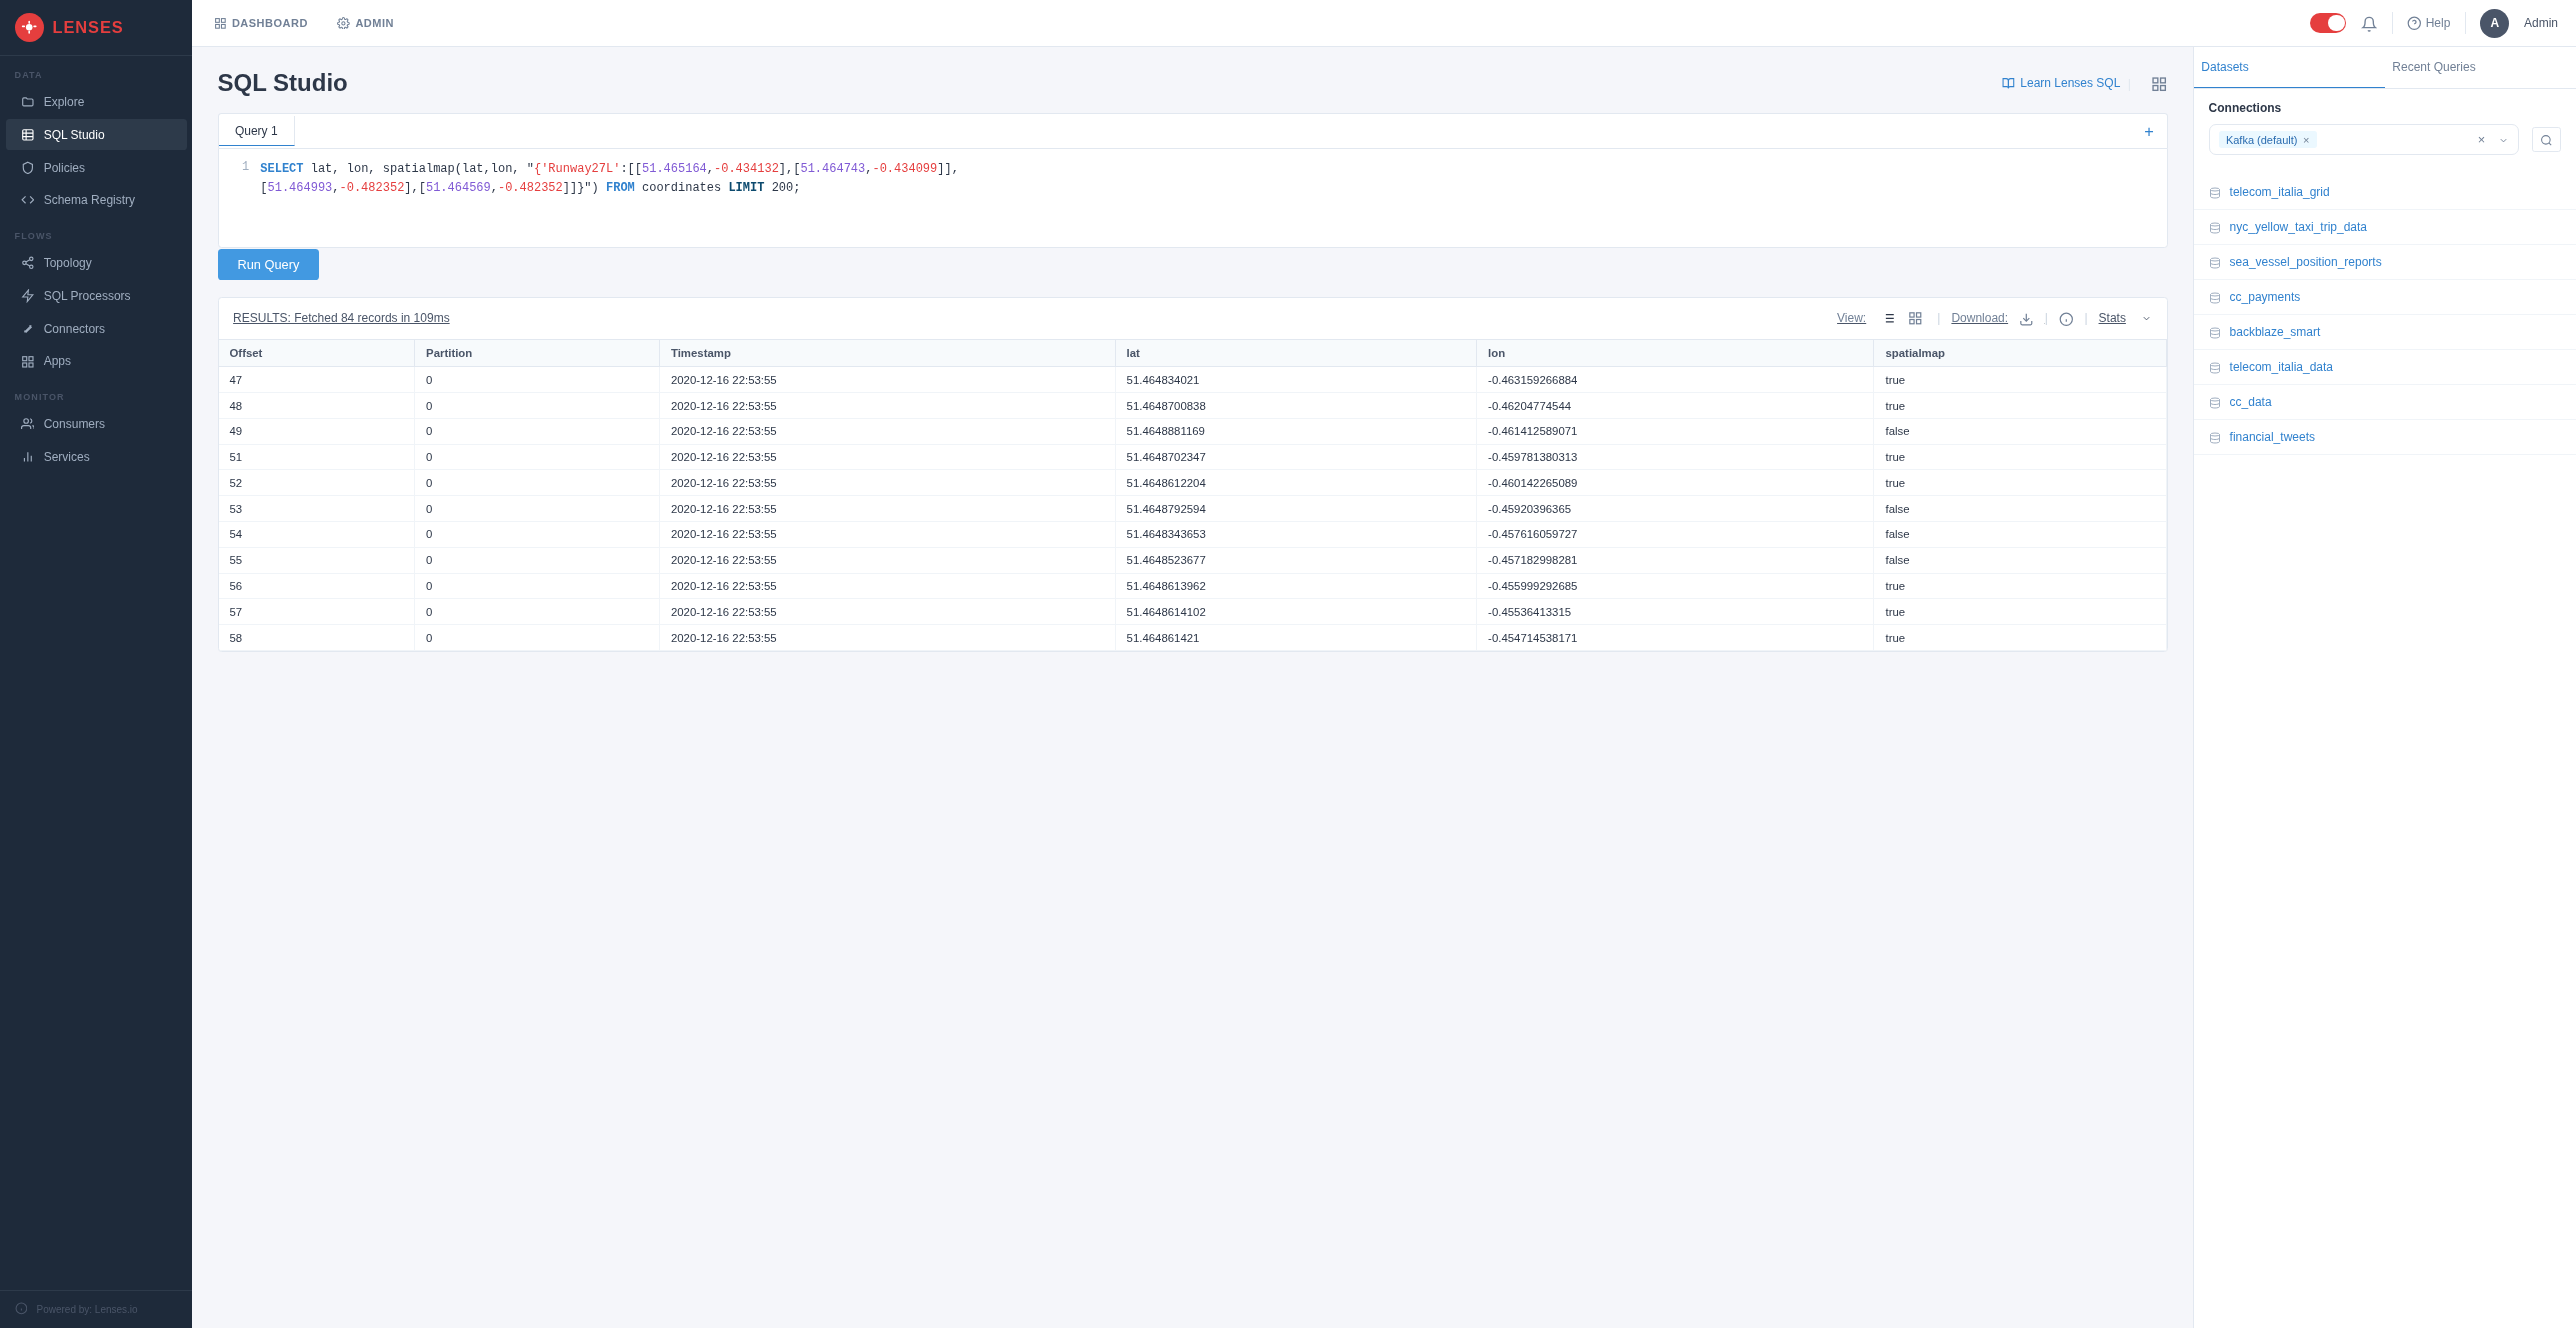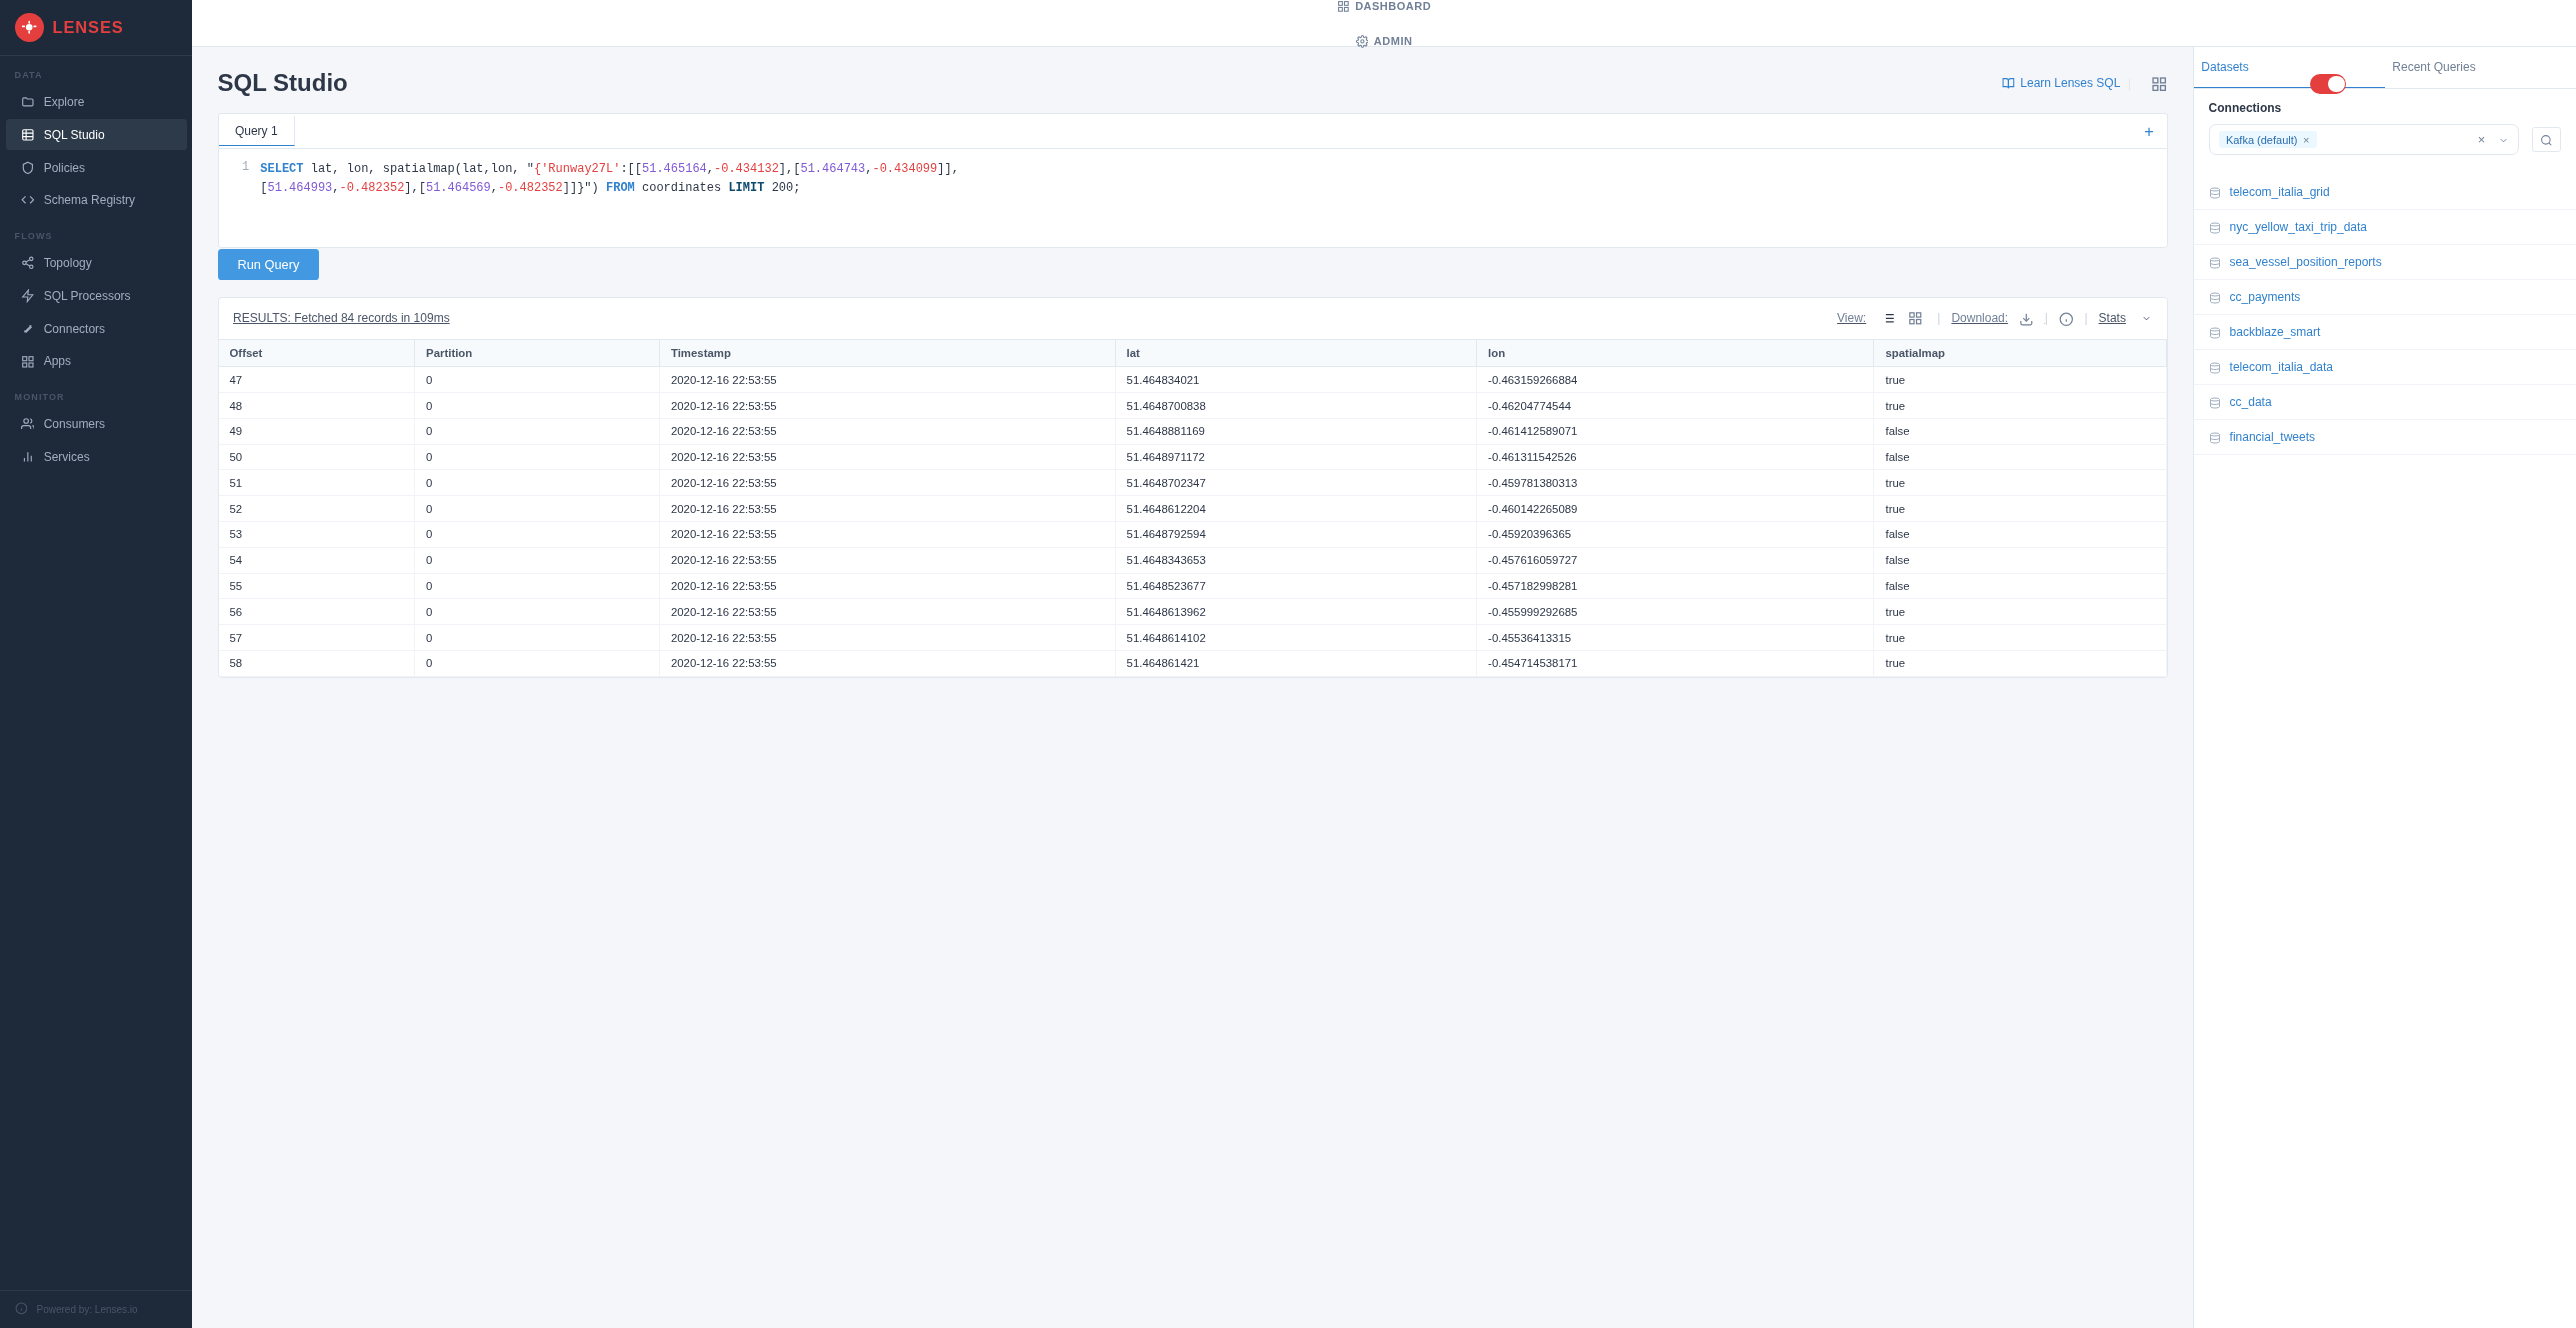--- a/index.html
+++ b/index.html
@@ -68,21 +68,20 @@
     
     #main { flex: 1; display: flex; flex-direction: column; overflow: hidden; }
     #topnav {
       background: #fff;
       border-bottom: 0.9px solid #e2e8f0;
       display: flex;
       align-items: center;
       padding: 0 18px;
       height: 47px;
       gap: 22px;
-      flex-direction: column;
     }
     .topnav-item {
       display: flex; align-items: center; gap: 5.5px;
       font-size: 11px; font-weight: 600; color: #718096;
       cursor: pointer; padding: 0 3.6px; height: 100%;
       letter-spacing: 0.5px;
       text-transform: uppercase;
     }
     .topnav-right { margin-left: auto; display: flex; align-items: center; gap: 14.6px; }
     .toggle-switch {
@@ -541,28 +540,20 @@
   </tr>
                 <tr>
     <td>49</td>
     <td>0</td>
     <td>2020-12-16 22:53:55</td>
     <td>51.4648881169</td>
     <td>-0.461412589071</td>
     <td class="bool-false">false</td>
   </tr>
                 <tr>
-    <td>50</td>
-    <td>0</td>
-    <td>2020-12-16 22:53:55</td>
-    <td>51.4648971172</td>
-    <td>-0.461311542526</td>
-    <td class="bool-false">false</td>
-  </tr>
-                <tr>
     <td>51</td>
     <td>0</td>
     <td>2020-12-16 22:53:55</td>
     <td>51.4648702347</td>
     <td>-0.459781380313</td>
     <td class="bool-true">true</td>
   </tr>
                 <tr>
     <td>52</td>
     <td>0</td>

